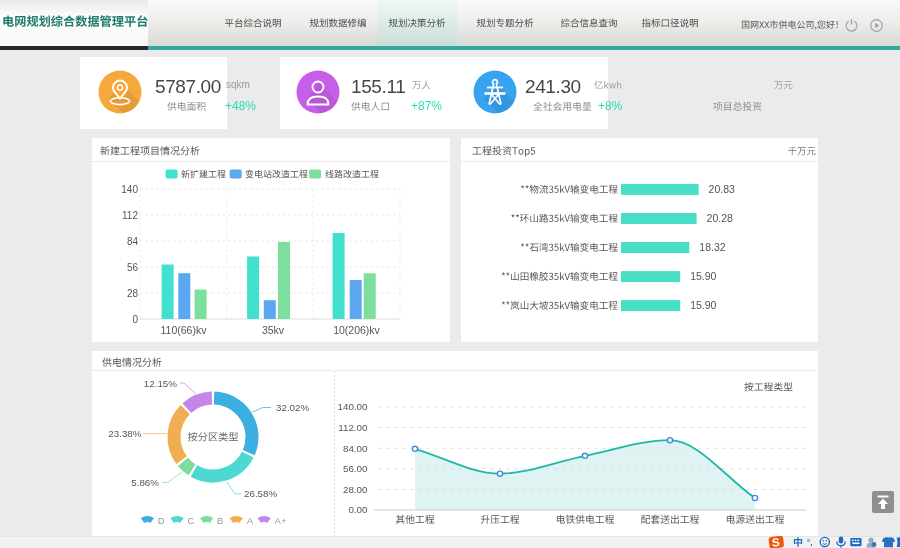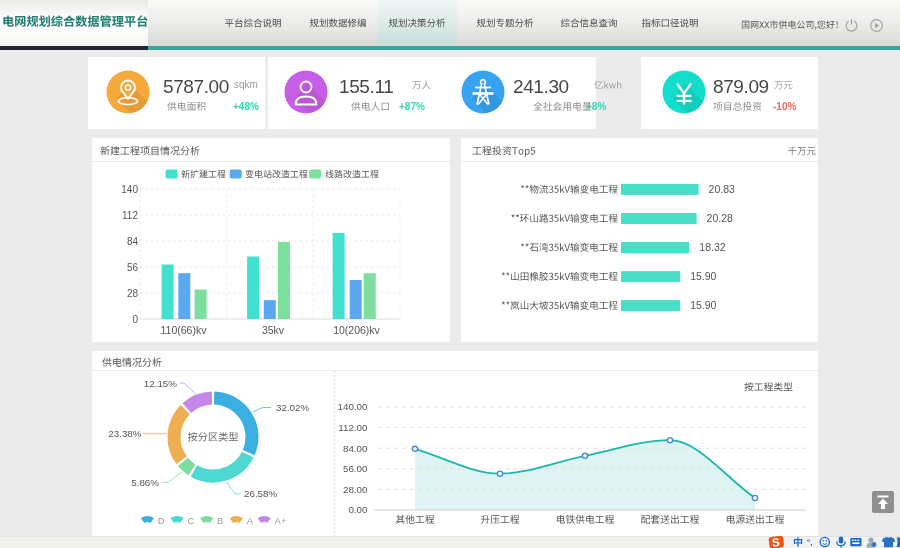--- a/index.html
+++ b/index.html
@@ -2,103 +2,86 @@
 <html><head><meta charset="utf-8"><style>
 *{margin:0;padding:0;box-sizing:border-box}
 body{width:900px;height:548px;font-family:"Liberation Sans",sans-serif;background:#ebebeb;overflow:hidden}
 #p{position:relative;width:900px;height:548px;overflow:hidden}
 .abs{position:absolute}
 .card{position:absolute;top:57px;height:72px;background:#fff}
 .panel{position:absolute;background:#fff}
 .phead{position:absolute;left:0;top:0;right:0;height:22px;border-bottom:1px solid #ebebeb}
 .num{position:absolute;top:20px;font-size:19px;color:#474747;letter-spacing:-0.4px;line-height:19px}
 .unit{position:absolute;font-size:10px;color:#9b9b9b;line-height:9.5px}
-.pct{position:absolute;top:44px;font-size:10px;font-weight:bold;line-height:11.5px}
+.pct{position:absolute;top:44px;font-size:12px;font-weight:normal;line-height:11.5px}
 svg{display:block}
 </style></head><body>
 <div id="p">
     <div class="abs" style="left:0;top:0;width:900px;height:46px;background:linear-gradient(180deg,#fafaf8 0%,#ececea 50%,#d9d9d5 100%)"></div>
     <div class="abs" style="left:377px;top:0;width:80px;height:46px;background:linear-gradient(180deg,#f1f7f6 0%,#ddebe8 50%,#c8ded9 100%)"></div>
     <div class="abs" style="left:0;top:0;width:148px;height:46px;background:linear-gradient(180deg,#e9e9e7 0%,#ffffff 40%,#f7f6f4 100%)"></div>
     <div class="abs" style="left:0;top:46px;width:148px;height:4px;background:#26262e"></div>
     <div class="abs" style="left:148px;top:46px;width:752px;height:4px;background:#35a79b"></div>
     <svg class="abs" style="left:844px;top:18px" width="15" height="15" viewBox="0 0 15 15">
 <path d="M10.2 3.1 A5.4 5.4 0 1 1 4.8 3.1" fill="none" stroke="#a3a3a3" stroke-width="1.2"></path>
 <line x1="7.5" y1="1" x2="7.5" y2="6.5" stroke="#a3a3a3" stroke-width="1.3"></line>
 </svg>
     <svg class="abs" style="left:869px;top:18px" width="15" height="15" viewBox="0 0 15 15">
 <circle cx="7.5" cy="7.5" r="5.8" fill="none" stroke="#a3a3a3" stroke-width="1.2"></circle>
 <path d="M6 4.8 L10.3 7.5 L6 10.2 Z" fill="#a3a3a3"></path>
 </svg>
-    <div class="card" style="left:88px;width:177px">
+    <div class="card" style="left:80px;width:147px">
       <svg width="44" height="44" viewBox="0 0 44 44" style="position:absolute;left:18px;top:13px">
         <defs>
           <clipPath id="cc">
             <circle cx="22" cy="22" r="21.5"></circle>
           </clipPath>
         </defs>
         <circle cx="22" cy="22" r="21.5" fill="#f5a83c"></circle>
         <path d="M23 13 L44 34 L44 44 L26 44 L11 29 Z" fill="#000" opacity="0.07" clip-path="url(#cc)"></path>
         <ellipse cx="22" cy="31.2" rx="9.6" ry="3.4" fill="none" stroke="#fff" stroke-width="1.6"></ellipse>
         <circle cx="22" cy="17.5" r="7" fill="#f5a83c" stroke="#fff" stroke-width="1.8"></circle>
         <path d="M16.6 21.9 L22 28.6 L27.4 21.9" fill="#f5a83c" stroke="#fff" stroke-width="1.8" stroke-linejoin="round"></path>
         <circle cx="22" cy="17.5" r="2.6" fill="none" stroke="#fff" stroke-width="1.5"></circle>
       </svg>
       <div class="num" style="left:75px">5787.00</div>
       <div class="unit" style="left:146px;top:23px">sqkm</div>
       <div class="pct" style="left:145px;color:#2ed9b4">+48%</div>
     </div>
-    <div class="card" style="left:268px;width:206px">
+    <div class="card" style="left:280px;width:206px">
       <svg width="44" height="44" viewBox="0 0 44 44" style="position:absolute;left:16px;top:13px">
         <defs>
           <clipPath id="cc">
             <circle cx="22" cy="22" r="21.5"></circle>
           </clipPath>
         </defs>
         <circle cx="22" cy="22" r="21.5" fill="#c75ee8"></circle>
         <path d="M23 13 L44 34 L44 44 L26 44 L11 29 Z" fill="#000" opacity="0.07" clip-path="url(#cc)"></path>
         <circle cx="22" cy="17" r="5.5" fill="none" stroke="#fff" stroke-width="1.8"></circle>
         <path d="M11.5 34.5 Q11.5 26.5 22 26.5 Q32.5 26.5 32.5 34.5 Z" fill="none" stroke="#fff" stroke-width="1.8" stroke-linejoin="round"></path>
       </svg>
       <div class="num" style="left:71px">155.11</div>
       <div class="pct" style="left:131px;color:#2ed9b4">+87%</div>
     </div>
-    <div class="card" style="left:440px;width:156px">
+    <div class="card" style="left:452px;width:156px">
       <svg width="44" height="44" viewBox="0 0 44 44" style="position:absolute;left:21px;top:13px">
         <defs>
           <clipPath id="cc">
             <circle cx="22" cy="22" r="21.5"></circle>
           </clipPath>
         </defs>
         <circle cx="22" cy="22" r="21.5" fill="#37a3f1"></circle>
         <path d="M23 13 L44 34 L44 44 L26 44 L11 29 Z" fill="#000" opacity="0.07" clip-path="url(#cc)"></path>
         <path d="M16 34.5 L20.6 14 A2.4 2.4 0 1 1 23.4 14 L28 34.5" fill="none" stroke="#fff" stroke-width="1.7"></path>
         <line x1="14" y1="17.5" x2="30" y2="17.5" stroke="#fff" stroke-width="1.8"></line>
         <line x1="11.5" y1="23.5" x2="32.5" y2="23.5" stroke="#fff" stroke-width="2.6"></line>
         <path d="M17.8 23.5 L27 34.5 M26.2 23.5 L17 34.5" fill="none" stroke="#fff" stroke-width="1.6"></path>
       </svg>
       <div class="num" style="left:73px">241.30</div>
       <div class="pct" style="left:146px;color:#2ed9b4">+8%</div>
-    </div>
-    <div class="card" style="left:641px;width:177px">
-      <svg width="44" height="44" viewBox="0 0 44 44" style="position:absolute;left:21px;top:13px">
-        <defs>
-          <clipPath id="cc">
-            <circle cx="22" cy="22" r="21.5"></circle>
-          </clipPath>
-        </defs>
-        <circle cx="22" cy="22" r="21.5" fill="#13decb"></circle>
-        <path d="M23 13 L44 34 L44 44 L26 44 L11 29 Z" fill="#000" opacity="0.07" clip-path="url(#cc)"></path>
-        <path d="M15 13.5 L22 23.5 L29 13.5" fill="none" stroke="#fff" stroke-width="2.2"></path>
-        <line x1="22" y1="23.5" x2="22" y2="34.5" stroke="#fff" stroke-width="2.4"></line>
-        <line x1="14.5" y1="25.8" x2="29.5" y2="25.8" stroke="#fff" stroke-width="2.2"></line>
-        <line x1="14.5" y1="31" x2="29.5" y2="31" stroke="#fff" stroke-width="2.2"></line>
-      </svg>
-      <div class="num" style="left:72px">879.09</div>
-      <div class="pct" style="left:132px;color:#f4685f">-10%</div>
     </div>
     <div class="panel" style="left:92px;top:138px;width:358px;height:204px">
       <div class="phead" style="height:24px"></div>
     </div>
     <svg class="abs" style="left:92px;top:161px" width="352" height="180" viewBox="0 0 352 180">
       <rect x="73.6" y="8.5" width="12" height="9" rx="2" fill="#41e0cf"></rect>
       <rect x="137.7" y="8.5" width="12" height="9" rx="2" fill="#5ba7f0"></rect>
       <rect x="217.1" y="8.5" width="12" height="9" rx="2" fill="#7ddf9e"></rect>
       <line x1="48" y1="158.0" x2="308" y2="158.0" stroke="#dcdcdc" stroke-width="1"></line>
       <text x="46" y="161.5" text-anchor="end" font-family="Liberation Sans" font-size="10" fill="#555">0</text>

